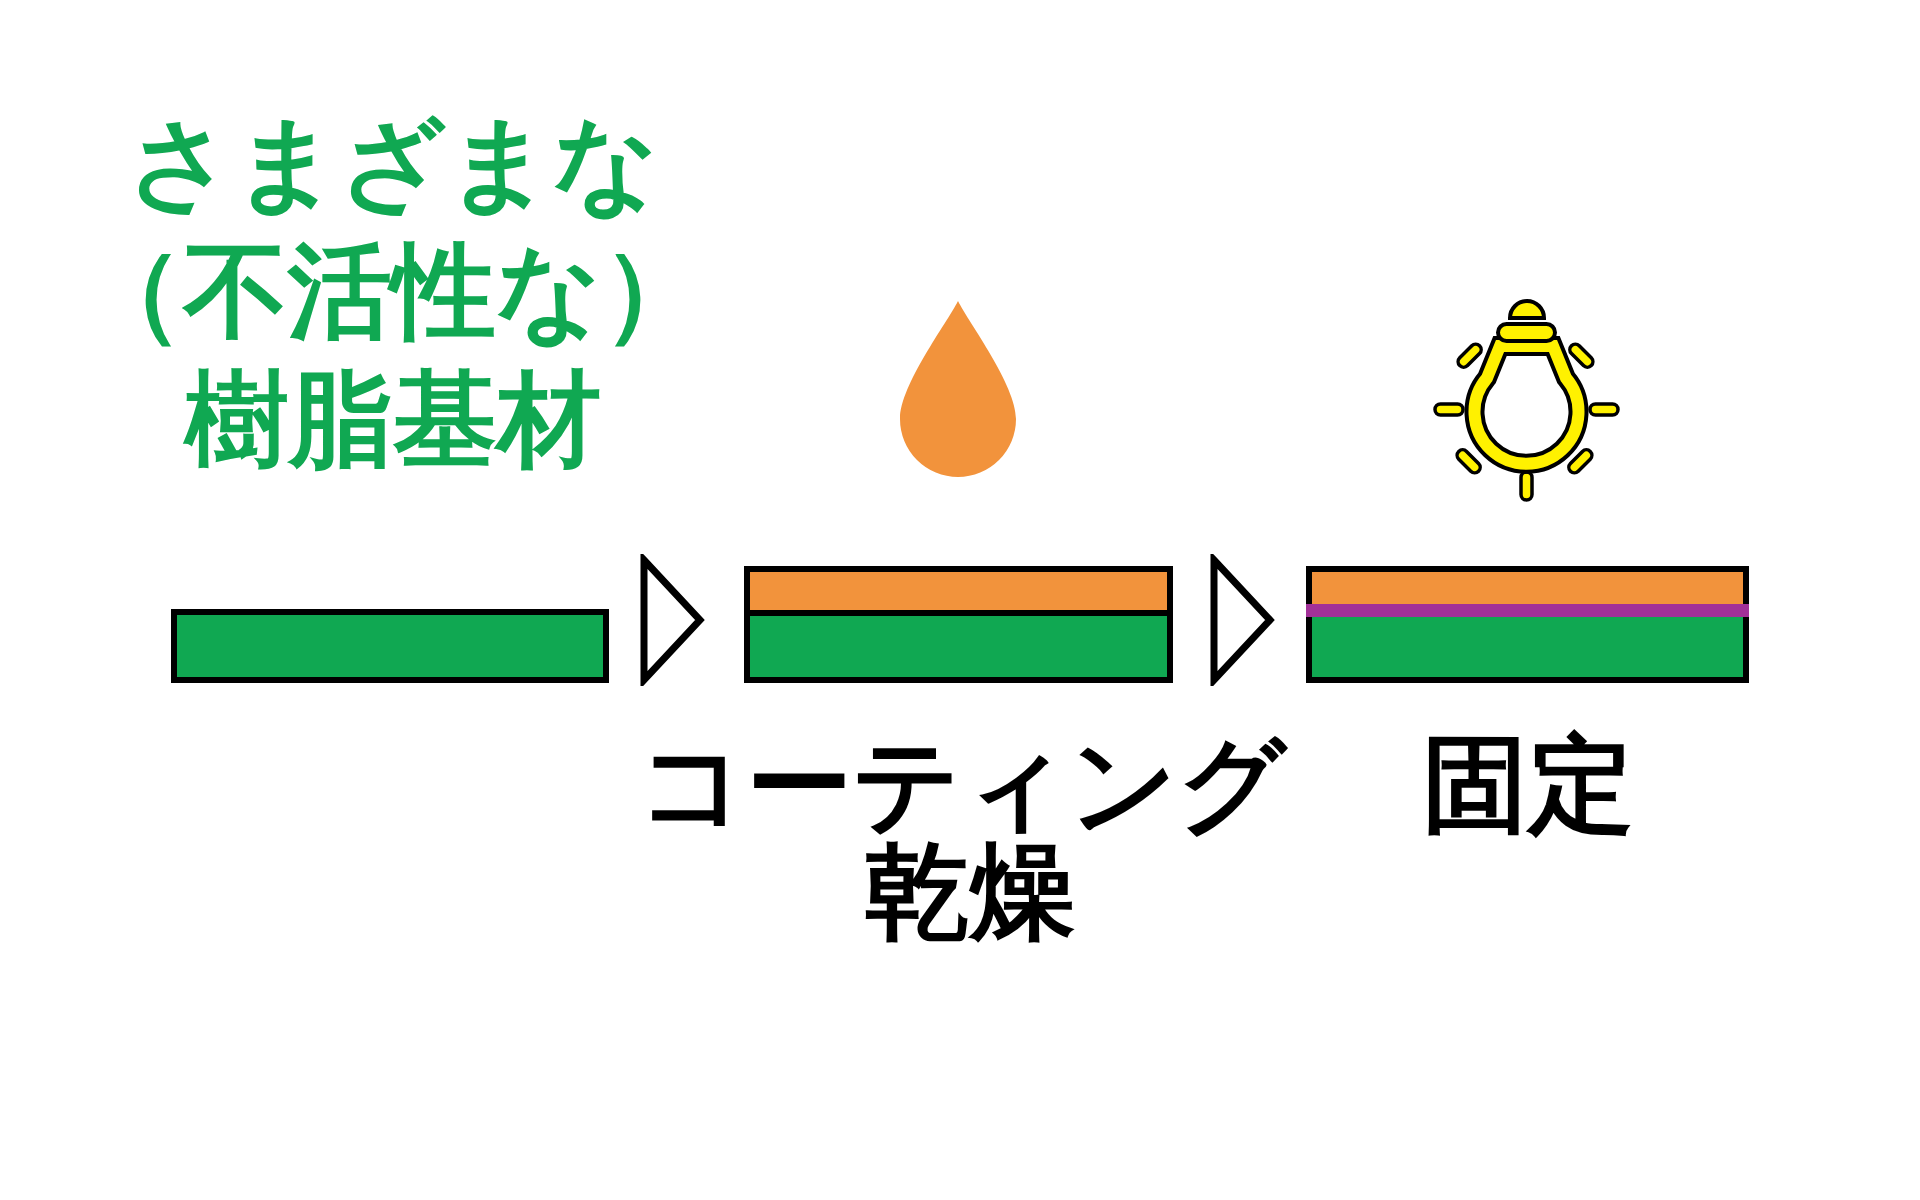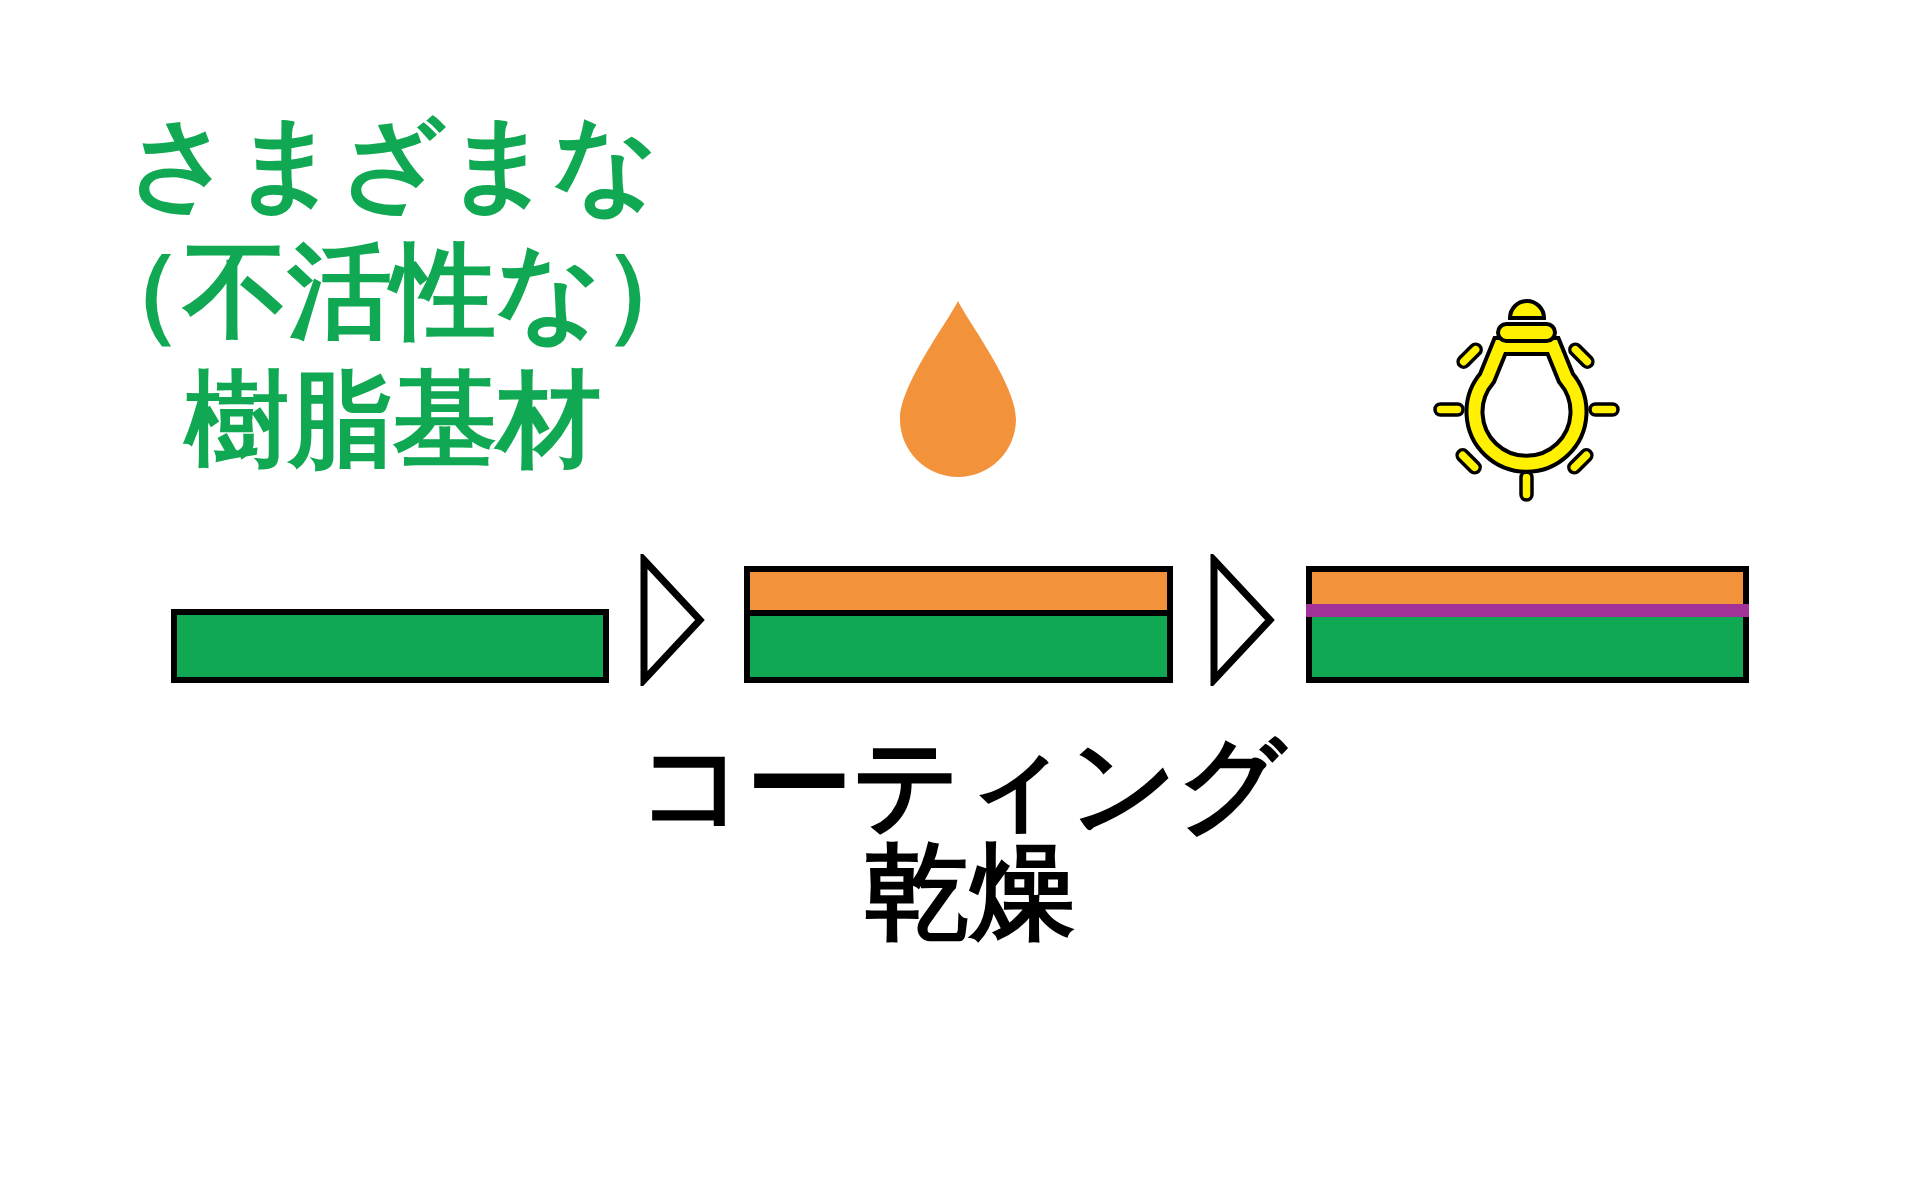--- a/index.html
+++ b/index.html
@@ -134,14 +134,15 @@
   </svg>
 
   <div class="bar bar3">
     <div class="layer orange"></div>
     <div class="layer purple"></div>
     <div class="layer green"></div>
   </div>
 
   <div class="step-label label-coating">コーティング</div>
   <div class="step-label label-drying">乾燥</div>
+  <div class="step-label label-fixing">固定</div>
 
 </div>
 
 </body></html>

